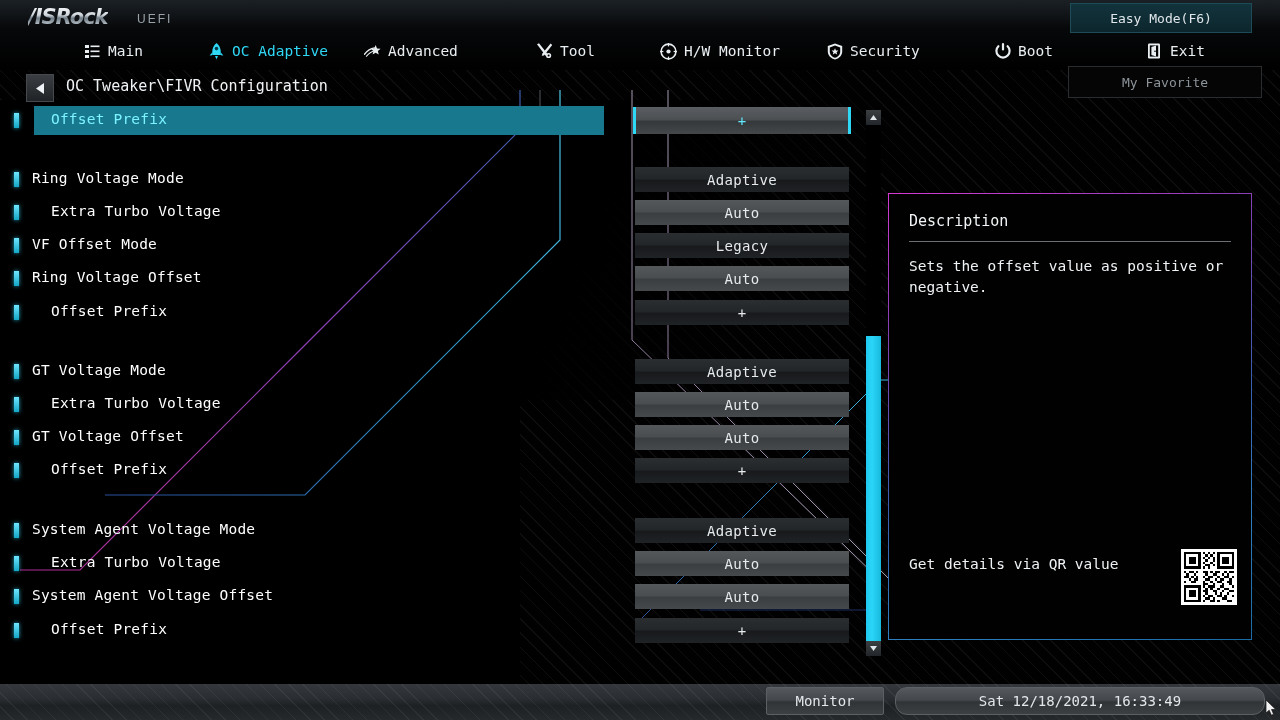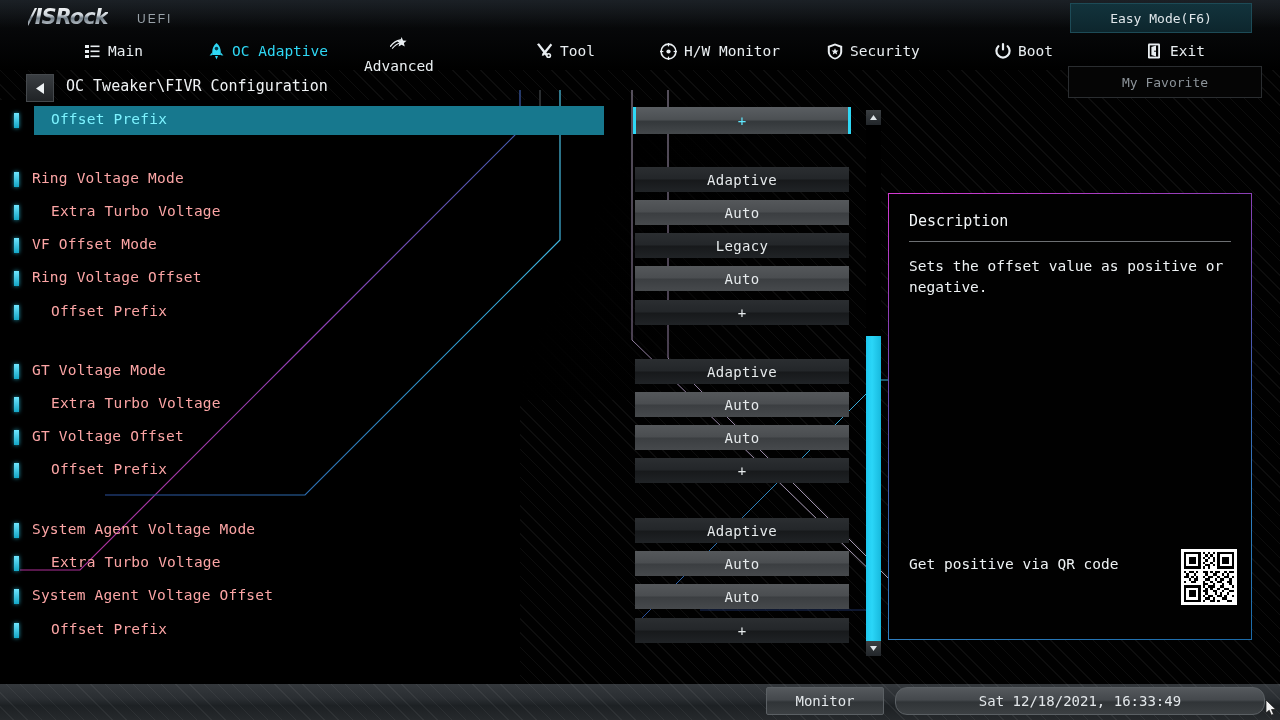--- a/index.html
+++ b/index.html
@@ -90,21 +90,21 @@
 
   
   .list{position:absolute;left:0;top:106px;width:860px;height:545px;}
   .row{position:absolute;left:0;width:860px;height:29px;}
   .bullet{
     position:absolute;left:14px;top:7px;width:5px;height:15px;
     background:linear-gradient(180deg,#6fe6ff,#13a6c6);
     box-shadow:0 0 4px rgba(45,200,232,.8);
   }
   .lbl{
-    position:absolute;top:5px;font-size:14.5px;color:#fca5a5;white-space:nowrap;
+    position:absolute;top:5px;font-size:14.5px;color:#ffffff;white-space:nowrap;
     letter-spacing:.2px;
   }
   .lbl.l0{left:32px;}
   .lbl.l1{left:51px;}
   .row.sel .hl{
     position:absolute;left:34px;top:0;width:570px;height:29px;
     background:#17788e;
   }
   .row.sel .lbl{color:#7df3ff;z-index:2;}
 
@@ -243,21 +243,21 @@
           <svg width="15" height="17" viewBox="0 0 15 17">
             <path d="M7.5 0 C10.6 2.4 11.8 6 11.8 9.4 L11.8 12 L3.2 12 L3.2 9.4 C3.2 6 4.4 2.4 7.5 0 Z" fill="#2fd8f5"></path>
             <circle cx="7.5" cy="5.6" r="1.8" fill="#063c49"></circle>
             <path d="M3.2 9.6 L0.6 12.6 L3.2 12.2 Z" fill="#2fd8f5"></path>
             <path d="M11.8 9.6 L14.4 12.6 L11.8 12.2 Z" fill="#2fd8f5"></path>
             <path d="M6 13 L9 13 L7.5 16.6 Z" fill="#2fd8f5"></path>
           </svg>
         </span>
         <span>OC Adaptive</span>
       </div>
-      <div class="tab" style="left: 364px; flex-direction: column;">
+      <div class="tab" style="left: 364px;">
         <span class="ic">
           <svg width="18" height="15" viewBox="0 0 18 15">
             <path d="M0.5 10.5 C3.5 6.5 7 4.2 11 3.6" fill="none" stroke="#e9eef1" stroke-width="1.4" stroke-linecap="round"></path>
             <path d="M2.5 12.6 C5 9.4 8 7.4 11.4 6.6" fill="none" stroke="#e9eef1" stroke-width="1.1" stroke-linecap="round"></path>
             <path d="M12.3 0.6 L13.8 4.3 L17.6 4.5 L14.7 7 L15.6 10.8 L12.3 8.7 L9.1 10.8 L10 7 L7.1 4.5 L10.9 4.3 Z" fill="#e9eef1"></path>
           </svg>
         </span>
         <span>Advanced</span>
       </div>
       <div class="tab" style="left: 536px;">
@@ -410,21 +410,21 @@
         <polygon points="4.5,6 1,1 8,1" fill="#dfe4e8"></polygon>
       </svg>
   </div>
   <div class="sbthumb" id="sbthumb" style="top: 336px; height: 305px;"></div>
 
   <div class="desc">
     <div class="desc-in">
       <div class="desc-title">Description</div>
       <div class="desc-rule"></div>
       <div class="desc-body">Sets the offset value as positive or negative.</div>
-      <div class="qr-label">Get positive via QR code</div>
+      <div class="qr-label">Get details via QR value</div>
       <div class="qr">
         <svg viewBox="0 0 21 21" width="50" height="50" shape-rendering="crispEdges">
           <rect width="21" height="21" fill="#fff"></rect>
           <g fill="#000">
             <rect x="0" y="0" width="7" height="1"></rect>
               <rect x="0" y="6" width="7" height="1"></rect>
             <rect x="0" y="0" width="1" height="7"></rect>
               <rect x="6" y="0" width="1" height="7"></rect>
             <rect x="2" y="2" width="3" height="3"></rect>
             <rect x="14" y="0" width="7" height="1"></rect>

